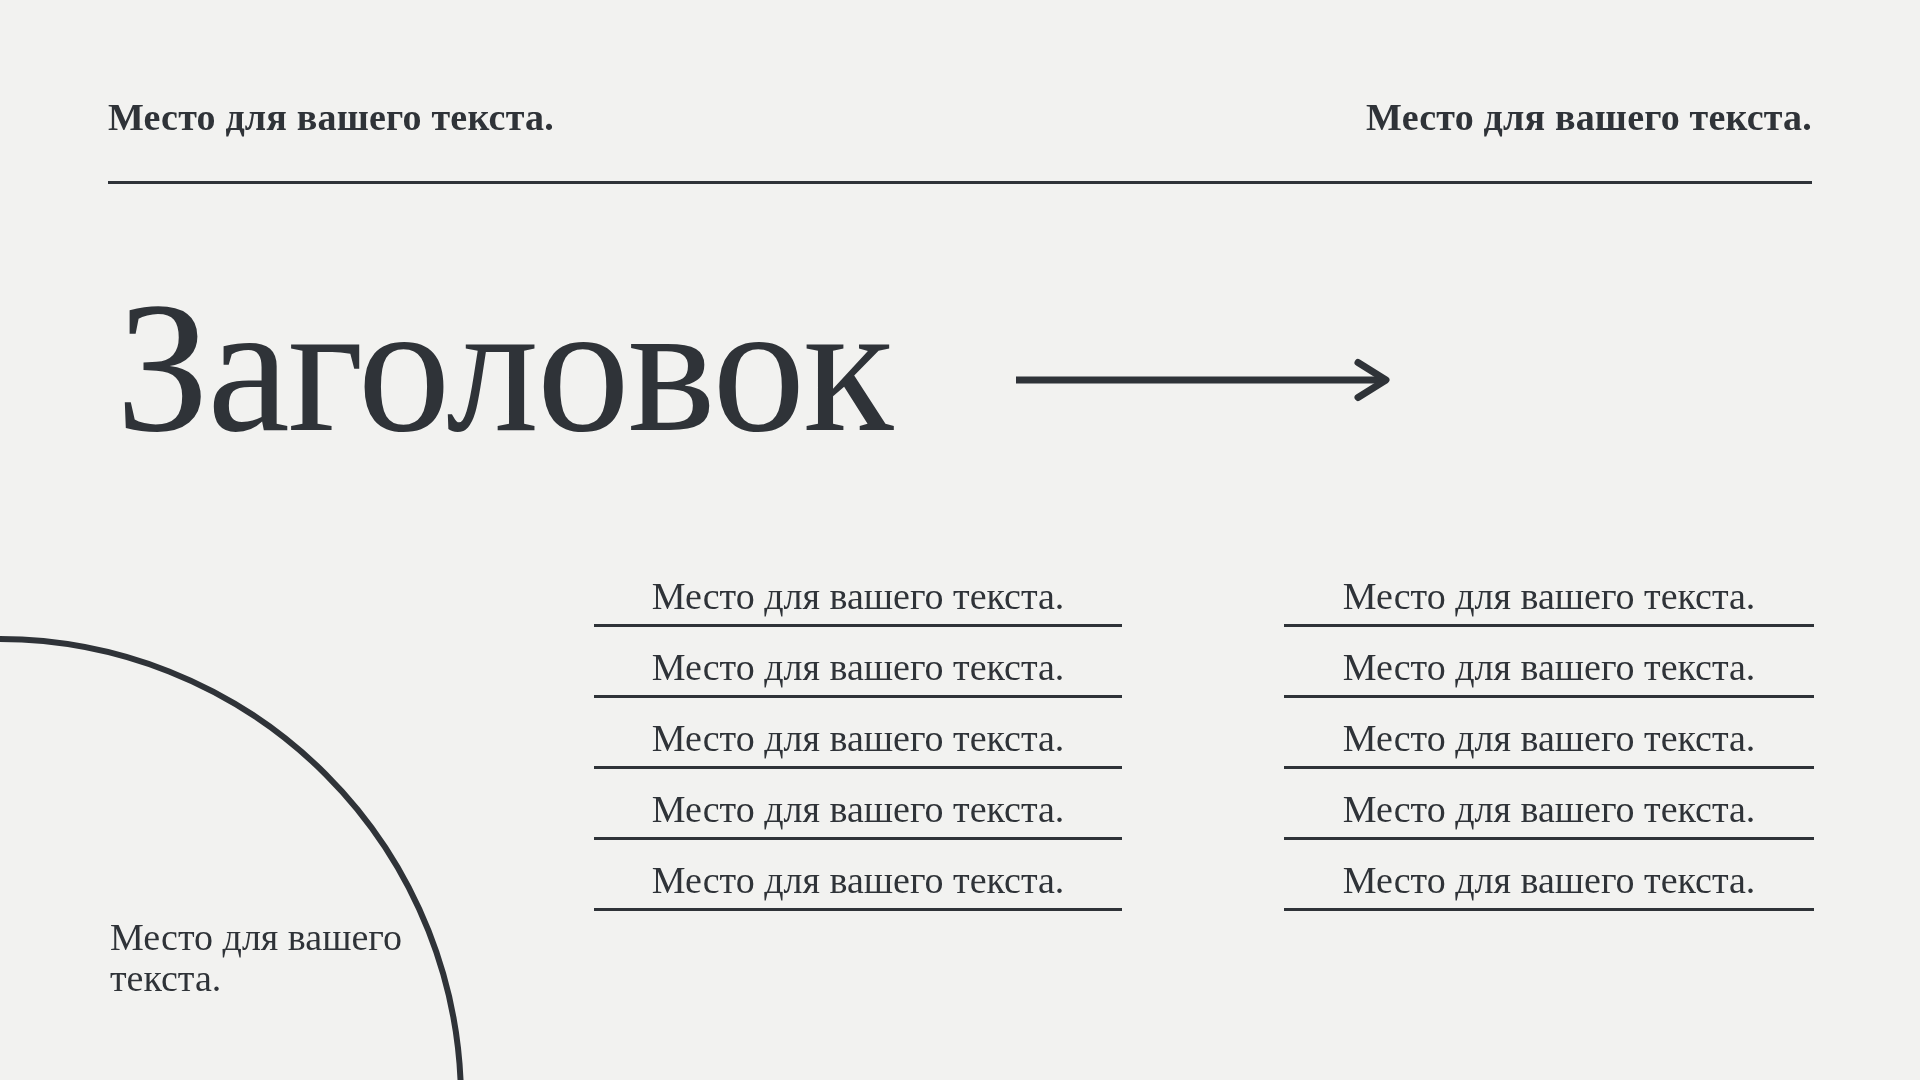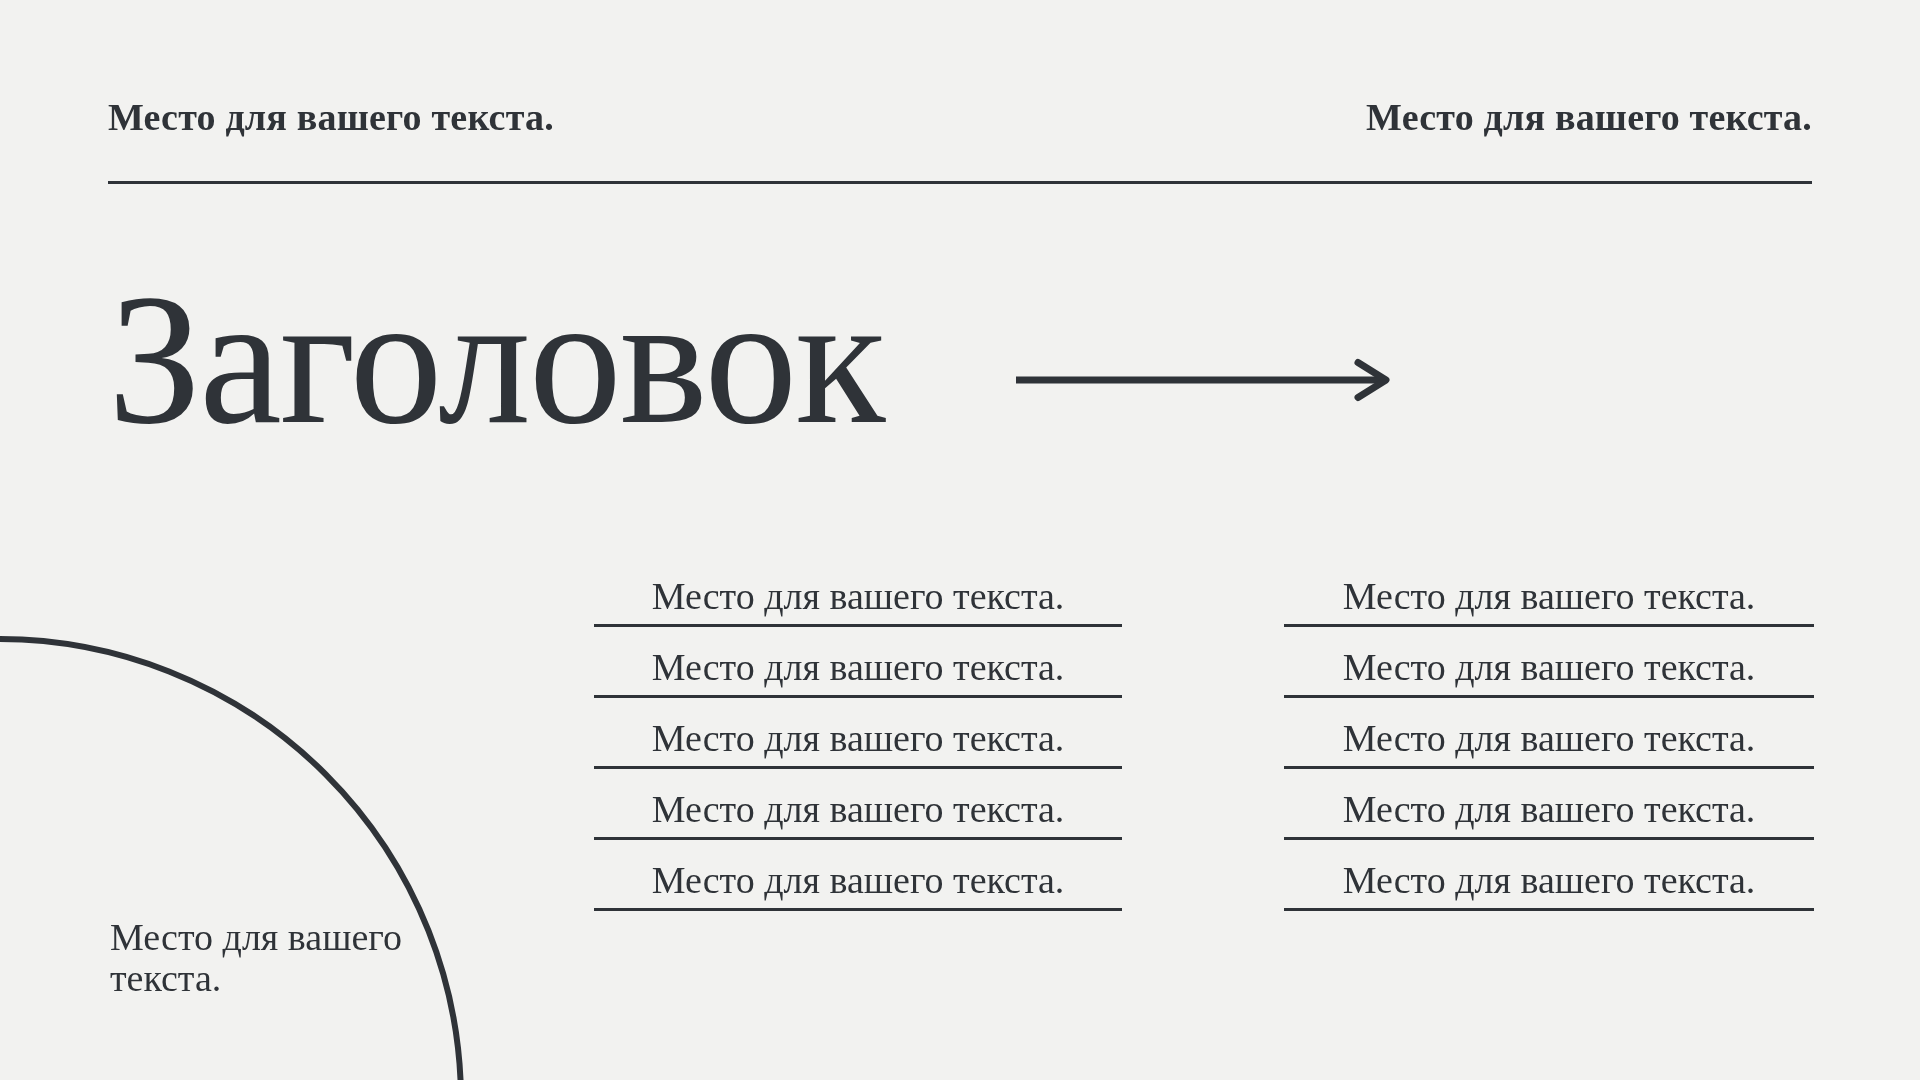--- a/index.html
+++ b/index.html
@@ -17,21 +17,21 @@
     display:flex;justify-content:space-between;align-items:baseline;
     font-weight:bold;font-size:38px;line-height:42px;letter-spacing:.2px;
   }
   
   .rule{
     position:absolute;left:108px;right:108px;top:181px;height:3px;
     background:#2f3338;
   }
   
   .title{
-    position:absolute;left:104px;top:275px;margin:4px;
+    position:absolute;left:104px;top:275px;margin:12px;
     font-size:186px;font-weight:400;line-height:160px;letter-spacing:-2px;
     white-space:nowrap;
   }
   
   .arrow{position:absolute;left:1014px;top:352px;width:380px;height:56px;}
   .arrow path{stroke:#2f3338;fill:none;}
   
   .col{
     position:absolute;top:574px;margin:0;padding:0;list-style:none;
     text-align:center;font-size:38px;

